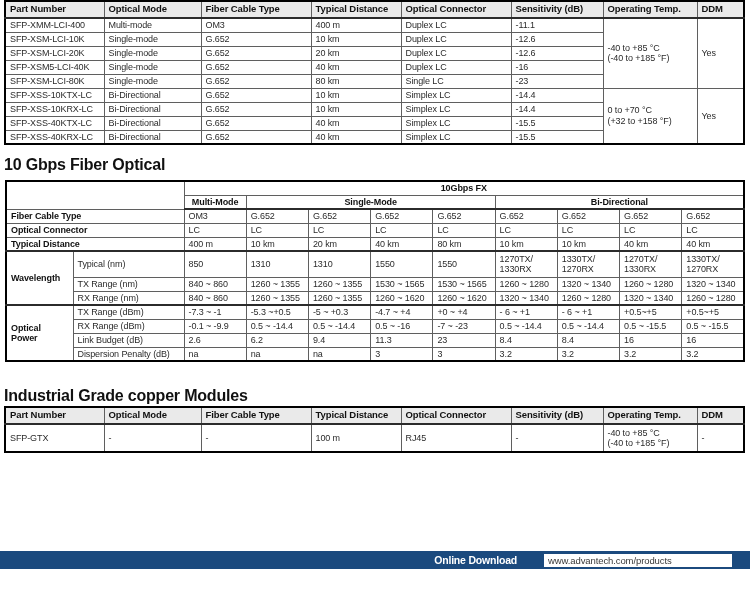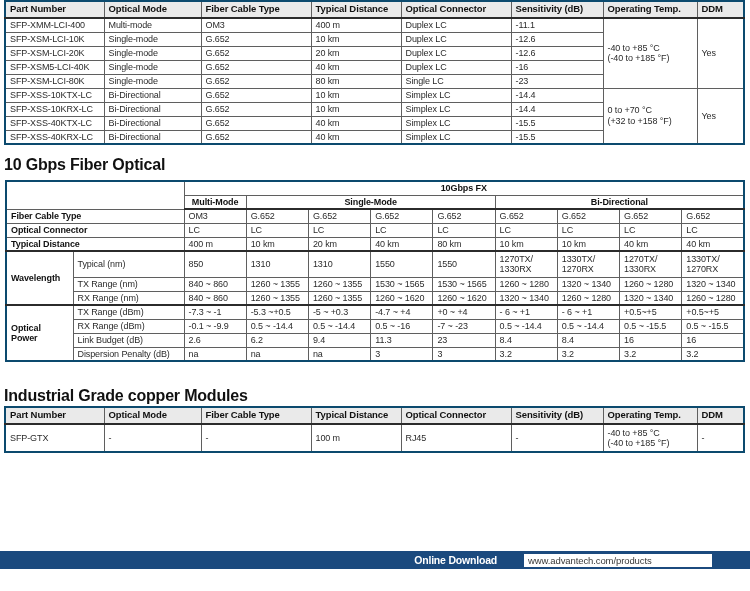--- a/index.html
+++ b/index.html
@@ -1,21 +1,21 @@
 <!DOCTYPE html>
 <html><head>
 <meta charset="utf-8">
 <style>
   html,body{margin:0;padding:0;}
   body{
     width:750px;height:591px;position:relative;background:#ffffff;
     font-family:"Liberation Sans", sans-serif;color:#2b2b2b;overflow:hidden;
   }
   
-  table{border-collapse:collapse;table-layout:fixed;border:2px solid #0c4a6e;}
+  table{border-collapse:collapse;table-layout:fixed;border:2px solid #000000;}
   td,th{
     border:1px solid #5f5f5f;padding:1px 4px;font-size:9px;line-height:1.15;
     vertical-align:middle;text-align:left;font-weight:normal;color:#2b2b2b;
     white-space:pre-line;overflow:hidden;letter-spacing:-0.1px;
   }
   th{font-weight:bold;color:#111;}
   
   .t-mod{position:absolute;left:4px;}
   .t-mod tr{height:14px;}
   .t-mod tr.hd{height:17px;}
@@ -35,21 +35,21 @@
     position:absolute;left:4px;font-size:16px;font-weight:bold;color:#111;
     letter-spacing:-0.2px;
   }
   
   .footer-bar{
     position:absolute;left:0;top:551px;width:750px;height:18px;
     display:flex;align-items:center;justify-content:flex-end;gap:20px;
   }
   .footer-label{color:#ffffff;font-weight:bold;font-size:10.5px;margin-right:7px;letter-spacing:-0.2px;}
   .footer-urlbox{
-    background:#ffffff;width:180px;height:13px;margin-right:38px;
+    background:#ffffff;width:180px;height:13px;margin-right:18px;
     display:flex;align-items:center;padding:0 4px;
   }
   .footer-url{font-size:9.5px;color:#3a3a3a;letter-spacing:-0.1px;}
 </style>
 </head>
 <body>
 
 <table class="t-mod" id="table-modules" style="top:0;width:739px;">
   <colgroup>
     <col style="width:99px">

